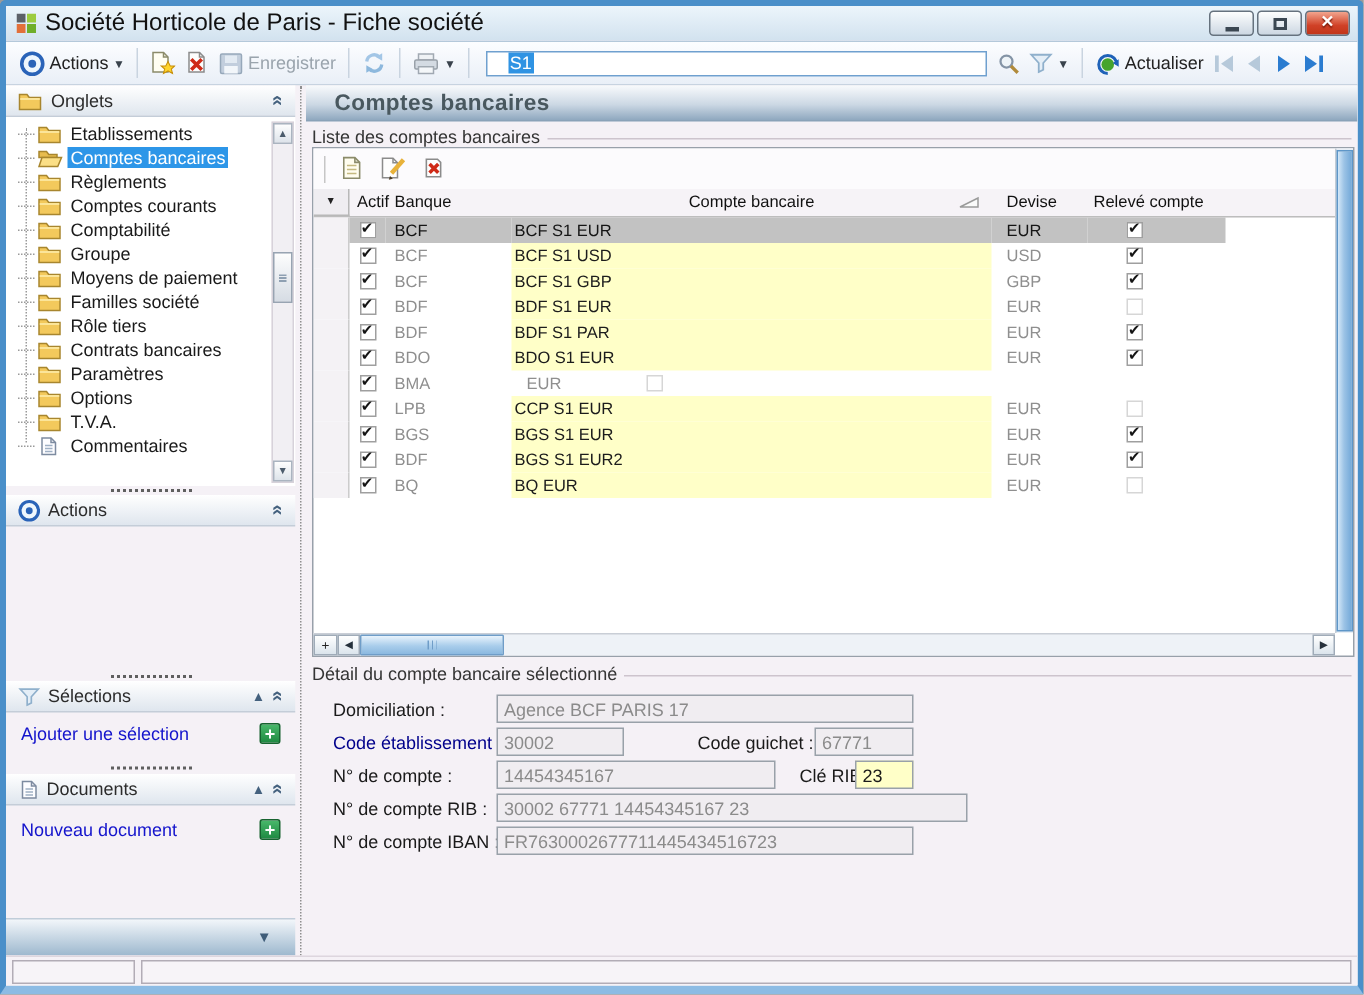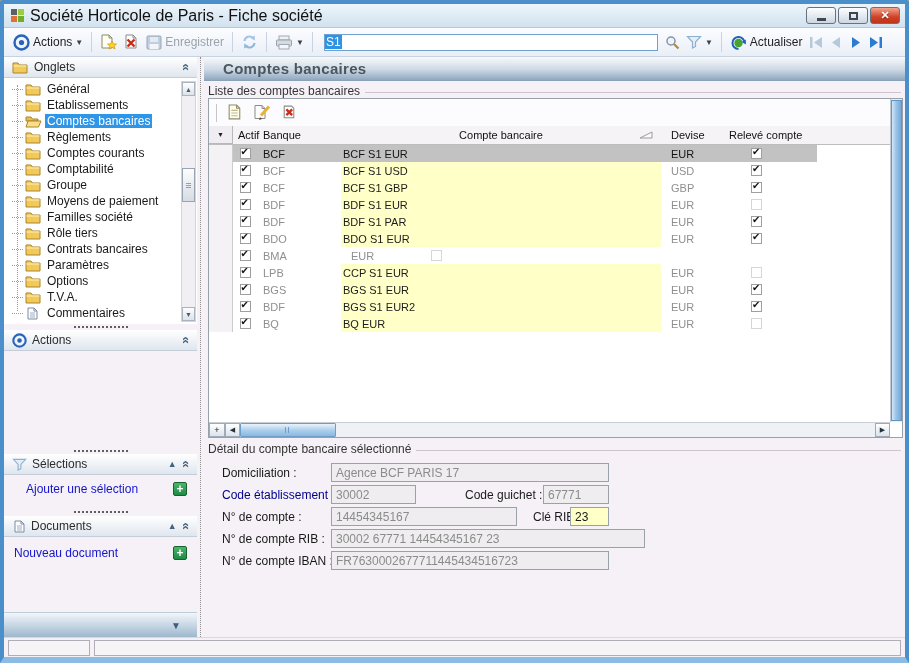--- a/index.html
+++ b/index.html
@@ -23,21 +23,21 @@
   .winbtn.close{background:linear-gradient(#f2a48d,#d04127 60%,#c13518);}
   .winbtn.close .glyph-x{color:#fff;font-size:11px;font-weight:bold;line-height:11px;text-shadow:0 1px 1px #7d1d0c;}
   
   .toolbar{height:29px;flex:0 0 29px;display:flex;align-items:center;padding:0 6px;
     background:linear-gradient(#fcfdff,#e9eff7);border-bottom:1px solid #c7d3e0;}
   .tb-sep{width:1px;height:20px;background:#c9d4e0;margin:0 5px;flex:0 0 1px;}
   .tb-item{display:flex;align-items:center;gap:3px;padding:1px 3px;font-size:12px;color:#222;}
   .tb-item.disabled{color:#9aa4ad;}
   .caret{font-size:8px;color:#39424c;}
   .tb-input{width:334px;height:17px;background:#fff;border:1px solid #6fa0cf;margin:0 4px 0 6px;
-    font-size:12px;display:flex;align-items:center;padding:0 0;text-align:right;}
+    font-size:12px;display:flex;align-items:center;padding:0 14px;text-align:right;}
   .tb-input .sel{background:#2f93e3;color:#fff;padding:0 1px;}
   .navbtn{width:20px;height:18px;display:flex;align-items:center;justify-content:center;}
   
   .body{flex:1 1 auto;display:flex;min-height:0;}
   .sidebar{flex:0 0 193px;width:193px;position:relative;display:flex;flex-direction:column;background:#f5f1f6;}
   .splitter{flex:0 0 7px;position:relative;background:#f5f1f6;}
   .splitter::before{content:"";position:absolute;left:3px;top:0;bottom:0;border-left:1px dotted #8f8f8f;}
   .main{flex:1 1 auto;position:relative;background:#f5f1f6;min-width:0;}
   
   .big-header{height:24px;flex:0 0 24px;display:flex;align-items:center;
@@ -281,30 +281,20 @@
     <path d="M1.5 5 L14.5 5" stroke="#fbe59a" stroke-width="1.4" fill="none"></path>
   </svg>
 </span>
         <span>Onglets</span>
         <span class="spacer"></span>
         <span class="chev-up">«</span>
       </div>
 
       <div class="tree">
         <div class="tree-items">
-  <div class="tree-row">
-    <span class="tree-dots"></span>
-    <span class="tree-ico ico-slot">
-  <svg width="17" height="13" viewBox="0 0 17 13">
-    <path d="M1 4 L1 2 L6 2 L7.5 4 L15 4 L15 12 L1 12 Z" fill="#f3c95c" stroke="#a8862e" stroke-width="1"></path>
-    <path d="M1.5 5 L14.5 5" stroke="#fbe59a" stroke-width="1.4" fill="none"></path>
-  </svg>
-</span>
-    <span class="tree-label">Général</span>
-  </div>
 
   <div class="tree-row">
     <span class="tree-dots"></span>
     <span class="tree-ico ico-slot">
   <svg width="17" height="13" viewBox="0 0 17 13">
     <path d="M1 4 L1 2 L6 2 L7.5 4 L15 4 L15 12 L1 12 Z" fill="#f3c95c" stroke="#a8862e" stroke-width="1"></path>
     <path d="M1.5 5 L14.5 5" stroke="#fbe59a" stroke-width="1.4" fill="none"></path>
   </svg>
 </span>
     <span class="tree-label">Etablissements</span>
@@ -478,21 +468,21 @@
 
       <div class="sb-header">
         <svg width="15" height="13" viewBox="0 0 16 14">
           <path d="M1.5 1.5 L14.5 1.5 L9.5 7 L9.5 11.5 L6.5 13 L6.5 7 Z" fill="#e4eef7" stroke="#8fb0cc" stroke-width="1.2"></path>
         </svg>
         <span>Sélections</span>
         <span class="spacer"></span>
         <span class="tri-up">▲</span>
         <span class="chev-up">«</span>
       </div>
-      <div class="sb-link-row" style="margin-top:5px;margin-left:12px;">
+      <div class="sb-link-row" style="margin-top:5px;">
         <span class="sb-link">Ajouter une sélection</span>
         <span class="plus-btn">+</span>
       </div>
 
       <div class="dotsep" style="margin-top:14px;"></div>
 
       <div class="sb-header" style="margin-top:1px;">
         <span class="ico-slot-doc">
   <svg width="14" height="13" viewBox="0 0 14 13">
     <path d="M3 1 L9 1 L12 4 L12 12 L3 12 Z" fill="#fdfdff" stroke="#7d8ba0" stroke-width="1"></path>

